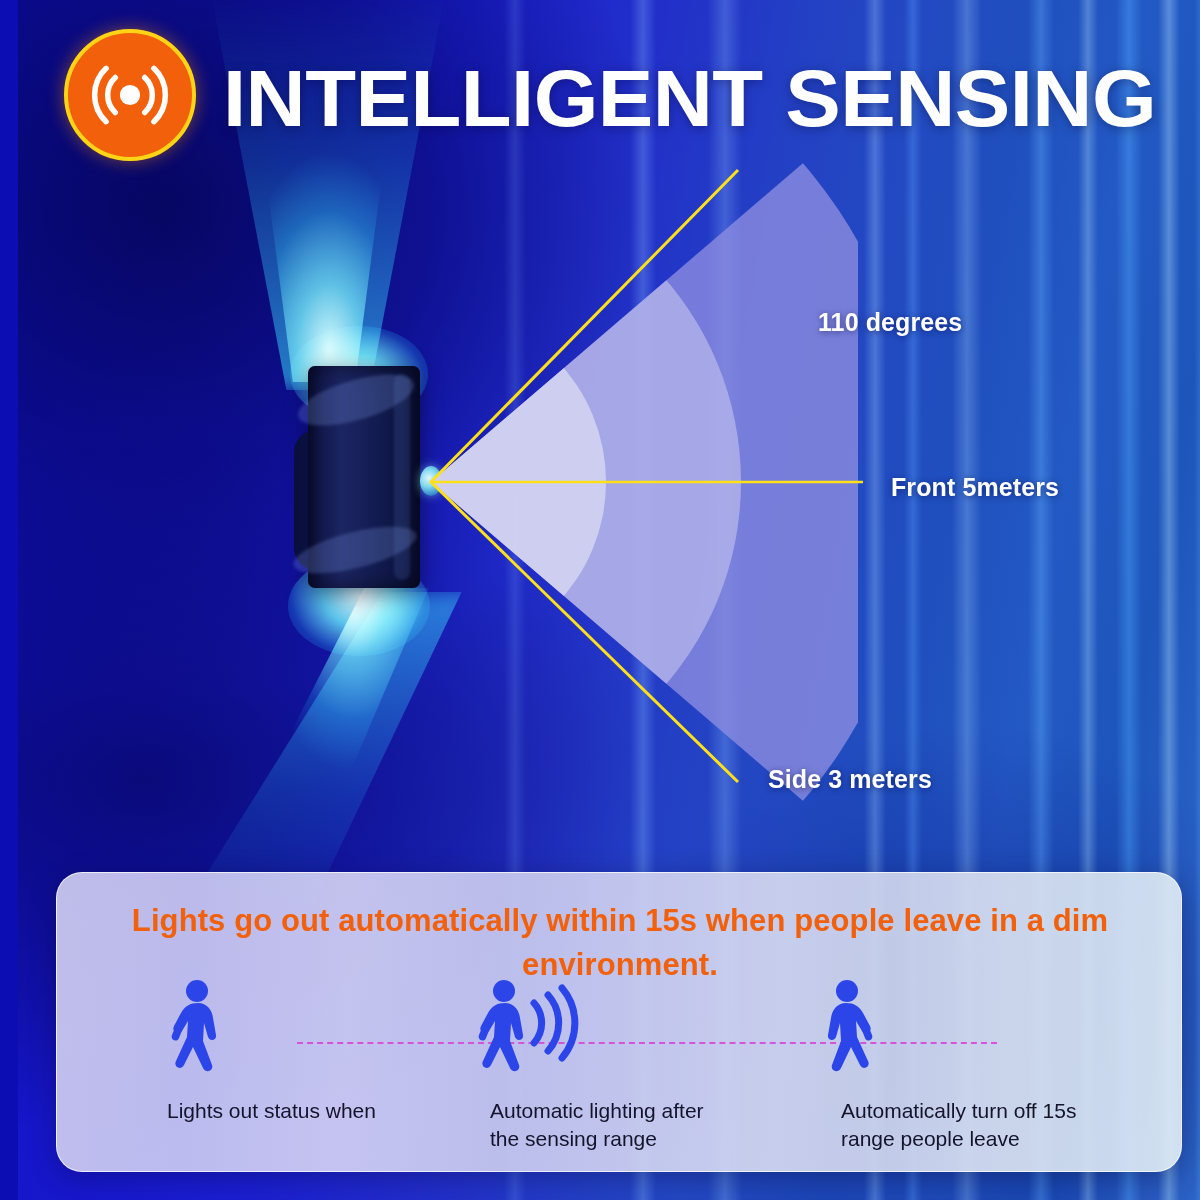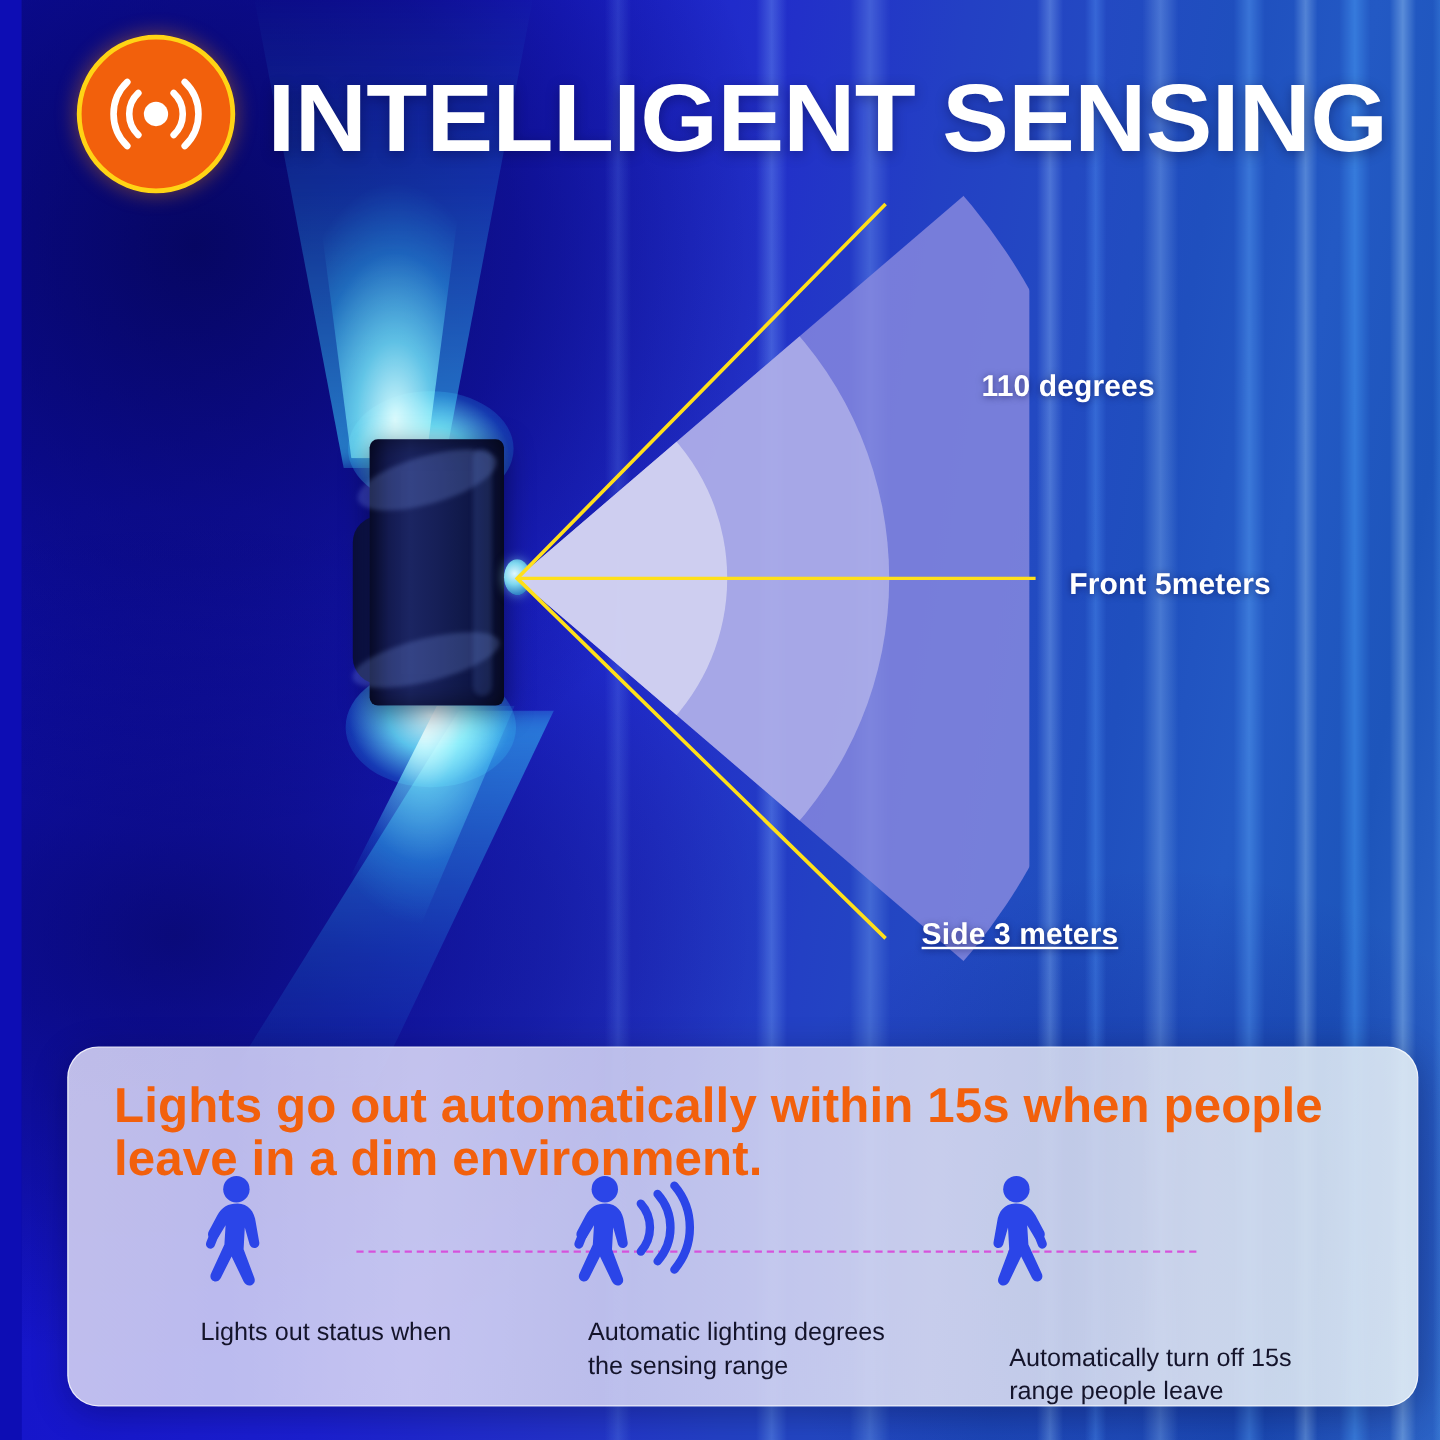--- a/index.html
+++ b/index.html
@@ -162,21 +162,21 @@
     color:#ffffff;
     font-size:25px;
     font-weight:600;
     letter-spacing:.1px;
     white-space:nowrap;
     text-shadow:0 1px 6px rgba(0,0,60,.5);
     z-index:10;
   }
   #label-degrees { left:800px; top:308px;text-align:right; }
   #label-front   { left:873px; top:473px; }
-  #label-side    { left:750px; top:765px;text-decoration:underline; }
+  #label-side    { left:750px; top:765px; }
 
   
   #panel {
     position:absolute; left:38px; top:872px; width:1126px; height:300px;
     border-radius:26px;
     border:1.5px solid rgba(255,255,255,.72);
     background:
       linear-gradient(92deg,
         rgba(205,203,240,.93) 0%,
         rgba(200,199,241,.93) 12%,
@@ -188,37 +188,38 @@
         rgba(216,224,240,.93) 84%,
         rgba(214,226,240,.93) 92%,
         rgba(222,234,244,.93) 100%);
     box-shadow:0 6px 28px rgba(0,0,40,.3);
     overflow:hidden;
     z-index:11;
   }
   #panel-headline {
     position:absolute; left:38px; top:26px; width:1050px;
     color:#f2600c;
-    font-size:41px;
+    font-size:31px;
     font-weight:600;
     line-height:44px;
     letter-spacing:.1px;
+    text-align:center;
   }
   #dashline {
     position:absolute; left:240px; top:169px; width:700px; height:0;
     border-top:2px dashed #d74ddb;
     opacity:.95;
   }
   .col {
     position:absolute; top:104px; width:330px;
     display:flex; flex-direction:column; align-items:flex-start;
   }
   #col-0 { left:100px; }
   #col-1 { left:415px; }
-  #col-2 { left:760px;gap:21px; }
+  #col-2 { left:760px; }
   .col-icon { height:108px; display:flex; align-items:center; justify-content:center; }
   .col-icon svg { display:block; }
   .col-caption {
     margin-top:12px;
     color:#14142b;
     font-size:21px;
     font-weight:500;
     line-height:28px;
     text-align:left;
     width:100%;
@@ -334,21 +335,21 @@
             <path d="M18 36 C16 36 14 38 13 41 L7 56 C5 61 12 64 14 59 L20 44 Z"></path>
           </g>
           <g fill="none" stroke="#2b45e8" stroke-width="7" stroke-linecap="round">
             <path d="M62 24 A30 30 0 0 1 62 64"></path>
             <path d="M76 16 A42 42 0 0 1 76 72"></path>
             <path d="M90 9 A54 54 0 0 1 90 79"></path>
           </g>
         </svg>
       </div>
       <div class="col-caption">
-        <div>Automatic lighting degrees</div>
+        <div>Automatic lighting after</div>
         <div>the sensing range</div>
       </div>
     </div>
 
     <div class="col" id="col-2">
       <div class="col-icon">
         <svg width="70" height="104" viewBox="0 0 70 104" aria-hidden="true">
           <g fill="#2b45e8" transform="translate(70,0) scale(-1,1)">
             <circle cx="40" cy="12" r="11"></circle>
             <path d="M41 24 C50 24 55 31 56 39 L59 56 C60 61 53 63 51 58 L47 44 L46 62 L55 86 C57 92 49 95 46 89 L36 68 L27 86 C24 92 16 88 19 82 L30 58 L31 42 L25 52 C22 57 14 53 17 47 L24 34 C28 27 33 24 41 24 Z"></path>

